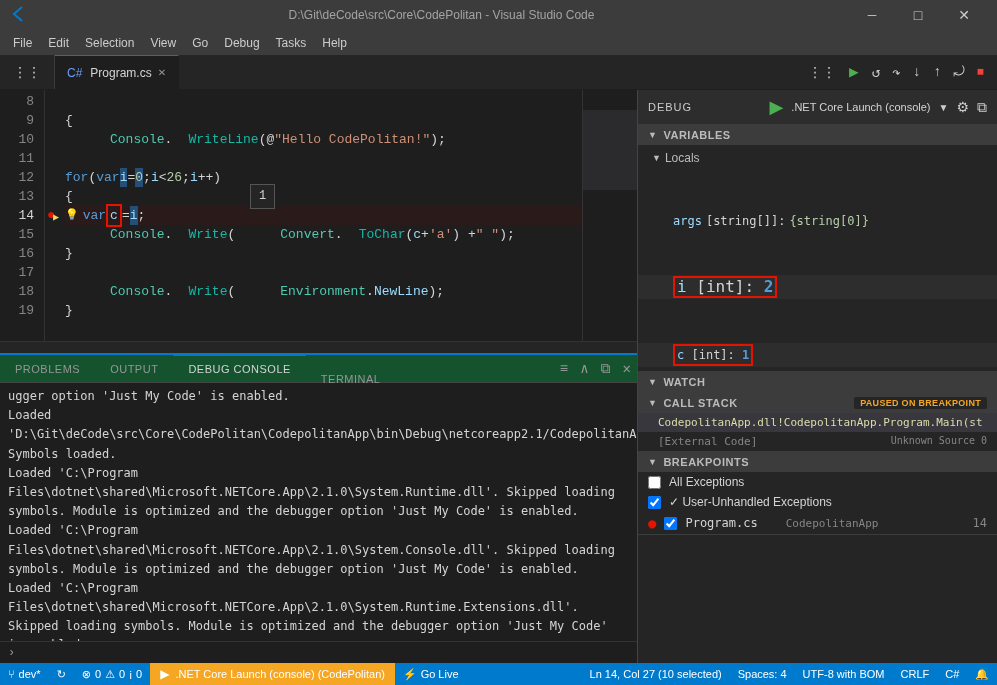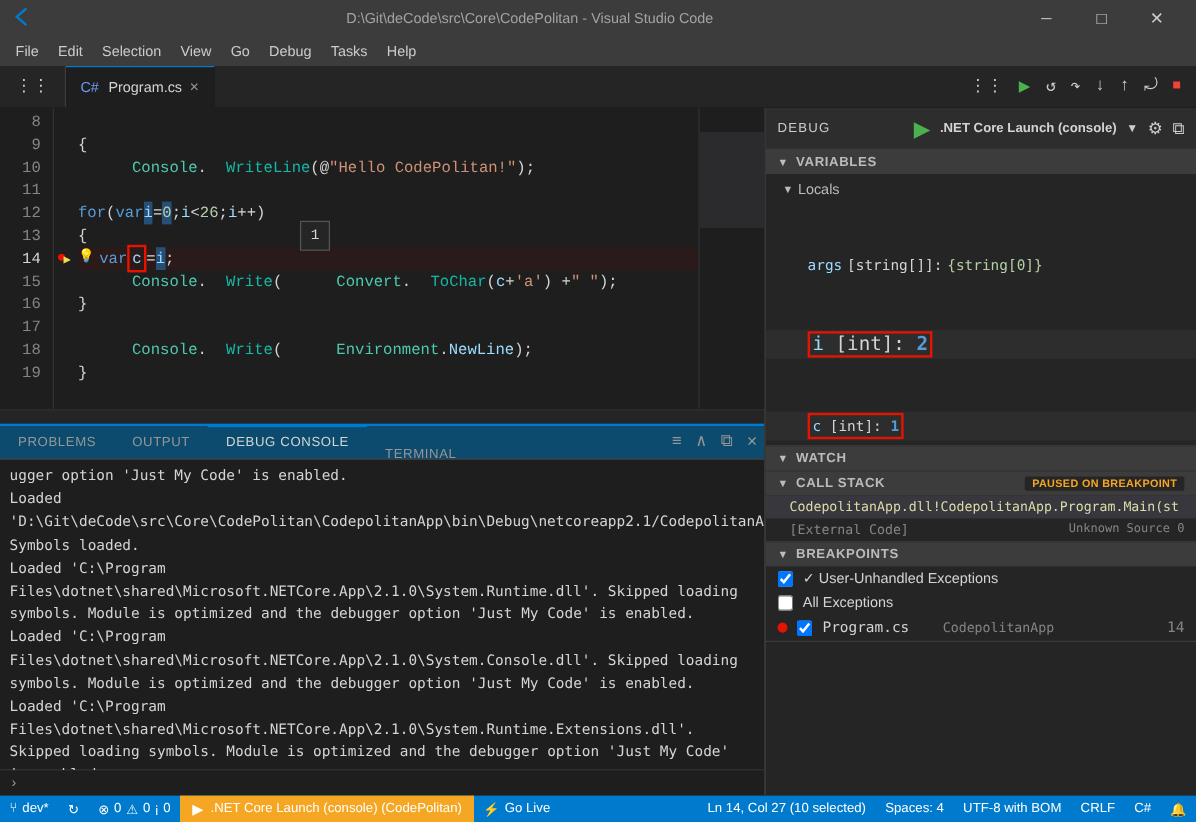--- a/index.html
+++ b/index.html
@@ -168,21 +168,21 @@
 
           <div style="width:55px; background:#1e1e1e; border-left:1px solid #333; overflow:hidden; position:relative;">
             <div style="background:#37373d; width:100%; height:80px; margin-top:20px; opacity:0.5;"></div>
           </div>
         </div>
 
         <div style="height:12px; background:#252526; border-top:1px solid #333;"></div>
 
         <div style="height:310px; background:#1e1e1e; border-top:2px solid #007acc; display:flex; flex-direction:column;">
 
-          <div style="display:flex; background:#0c4a6e; height:28px; align-items:stretch; border-bottom:1px solid #444;">
+          <div style="display:flex; background:#14532d; height:28px; align-items:stretch; border-bottom:1px solid #444;">
             <div class="panel-tab" style="padding:0 15px; display:flex; align-items:center; color:#969696; font-size:11px; font-family:'Segoe UI',sans-serif; cursor:pointer; text-transform:uppercase; letter-spacing:0.5px;">PROBLEMS</div>
             <div class="panel-tab" style="padding:0 15px; display:flex; align-items:center; color:#969696; font-size:11px; font-family:'Segoe UI',sans-serif; cursor:pointer; text-transform:uppercase; letter-spacing:0.5px;">OUTPUT</div>
             <div class="panel-tab active" style="padding:0 15px; display:flex; align-items:center; color:#d4d4d4; font-size:11px; font-family:'Segoe UI',sans-serif; cursor:pointer; text-transform:uppercase; letter-spacing:0.5px; border-top:1px solid #007acc;">DEBUG CONSOLE</div>
             <div class="panel-tab" style="padding:0 15px; display:flex; align-items:center; color:#969696; font-size:11px; font-family:'Segoe UI',sans-serif; cursor:pointer; text-transform:uppercase; letter-spacing:0.5px;margin-top:20px;">TERMINAL</div>
             <div style="flex:1;"></div>
             <div style="display:flex; align-items:center; padding:0 6px; color:#969696; font-size:14px; cursor:pointer;">≡</div>
             <div style="display:flex; align-items:center; padding:0 6px; color:#969696; font-size:14px; cursor:pointer;">∧</div>
             <div style="display:flex; align-items:center; padding:0 6px; color:#969696; font-size:14px; cursor:pointer;">⧉</div>
             <div style="display:flex; align-items:center; padding:0 6px; color:#969696; font-size:14px; cursor:pointer;">✕</div>
           </div>
@@ -203,21 +203,21 @@
         </div>
 
       </div>
 
       <div style="width:360px; background:#252526; border-left:1px solid #444; display:flex; flex-direction:column; font-family:'Segoe UI',sans-serif; overflow:hidden;">
 
         <div style="display:flex; align-items:center; background:#2d2d2d; height:35px; padding:0 10px; gap:8px; border-bottom:1px solid #3c3c3c; flex-shrink:0;">
           <span style="color:#ccc; font-size:11px; text-transform:uppercase; letter-spacing:1px; font-family:'Segoe UI',sans-serif;">DEBUG</span>
           <div style="flex:1;"></div>
           <span style="color:#4caf50; font-size:18px; cursor:pointer;">▶</span>
-          <span style="color:#d4d4d4; font-size:11px;font-weight:bold;">.NET Core Launch (console)</span>
+          <span style="color:#d4d4d4; font-size:11px;">.NET Core Launch (console)</span>
           <span style="color:#ccc; font-size:10px; cursor:pointer;">▼</span>
           <span style="color:#ccc; font-size:14px; cursor:pointer;">⚙</span>
           <span style="color:#ccc; font-size:14px; cursor:pointer;">⧉</span>
         </div>
 
         <div class="sidebar-section" style="flex-shrink:0;">
           <div class="section-header">
             <span style="font-size:9px;">▼</span>
             <span>VARIABLES</span>
           </div>
@@ -278,27 +278,27 @@
         </div>
 
         <div class="sidebar-section" style="flex-shrink:0;">
           <div class="section-header">
             <span style="font-size:9px;">▼</span>
             <span>BREAKPOINTS</span>
           </div>
           <div>
 
             <div class="bp-row" style="padding:3px 10px; font-size:12px; display:flex; align-items:center; gap:8px; font-family:'Segoe UI',sans-serif;">
+              <input type="checkbox" class="bp-checkbox" style="width: 13px; height: 13px;">
+              <span class="bp-file">All Exceptions</span>
+            </div>
+
+            <div class="bp-row" style="padding:3px 10px; font-size:12px; display:flex; align-items:center; gap:8px; font-family:'Segoe UI',sans-serif;">
               <input type="checkbox" class="bp-checkbox" style="width: 13px; height: 13px;" checked="">
               <span class="bp-file">✓ User-Unhandled Exceptions</span>
-            </div>
-
-            <div class="bp-row" style="padding:3px 10px; font-size:12px; display:flex; align-items:center; gap:8px; font-family:'Segoe UI',sans-serif;">
-              <input type="checkbox" class="bp-checkbox" style="width: 13px; height: 13px;">
-              <span class="bp-file">All Exceptions</span>
             </div>
 
             <div class="bp-row" style="padding:3px 10px; font-size:12px; display:flex; align-items:center; gap:8px; font-family:'Consolas',monospace;">
               <span style="color:#e51400; font-size:14px;">●</span>
               <input type="checkbox" class="bp-checkbox" style="width: 13px; height: 13px;" checked="">
               <span class="bp-file">Program.cs</span>
               <span class="bp-app">CodepolitanApp</span>
               <span class="bp-line" style="margin-left:auto; color:#858585;">14</span>
             </div>
           </div>

